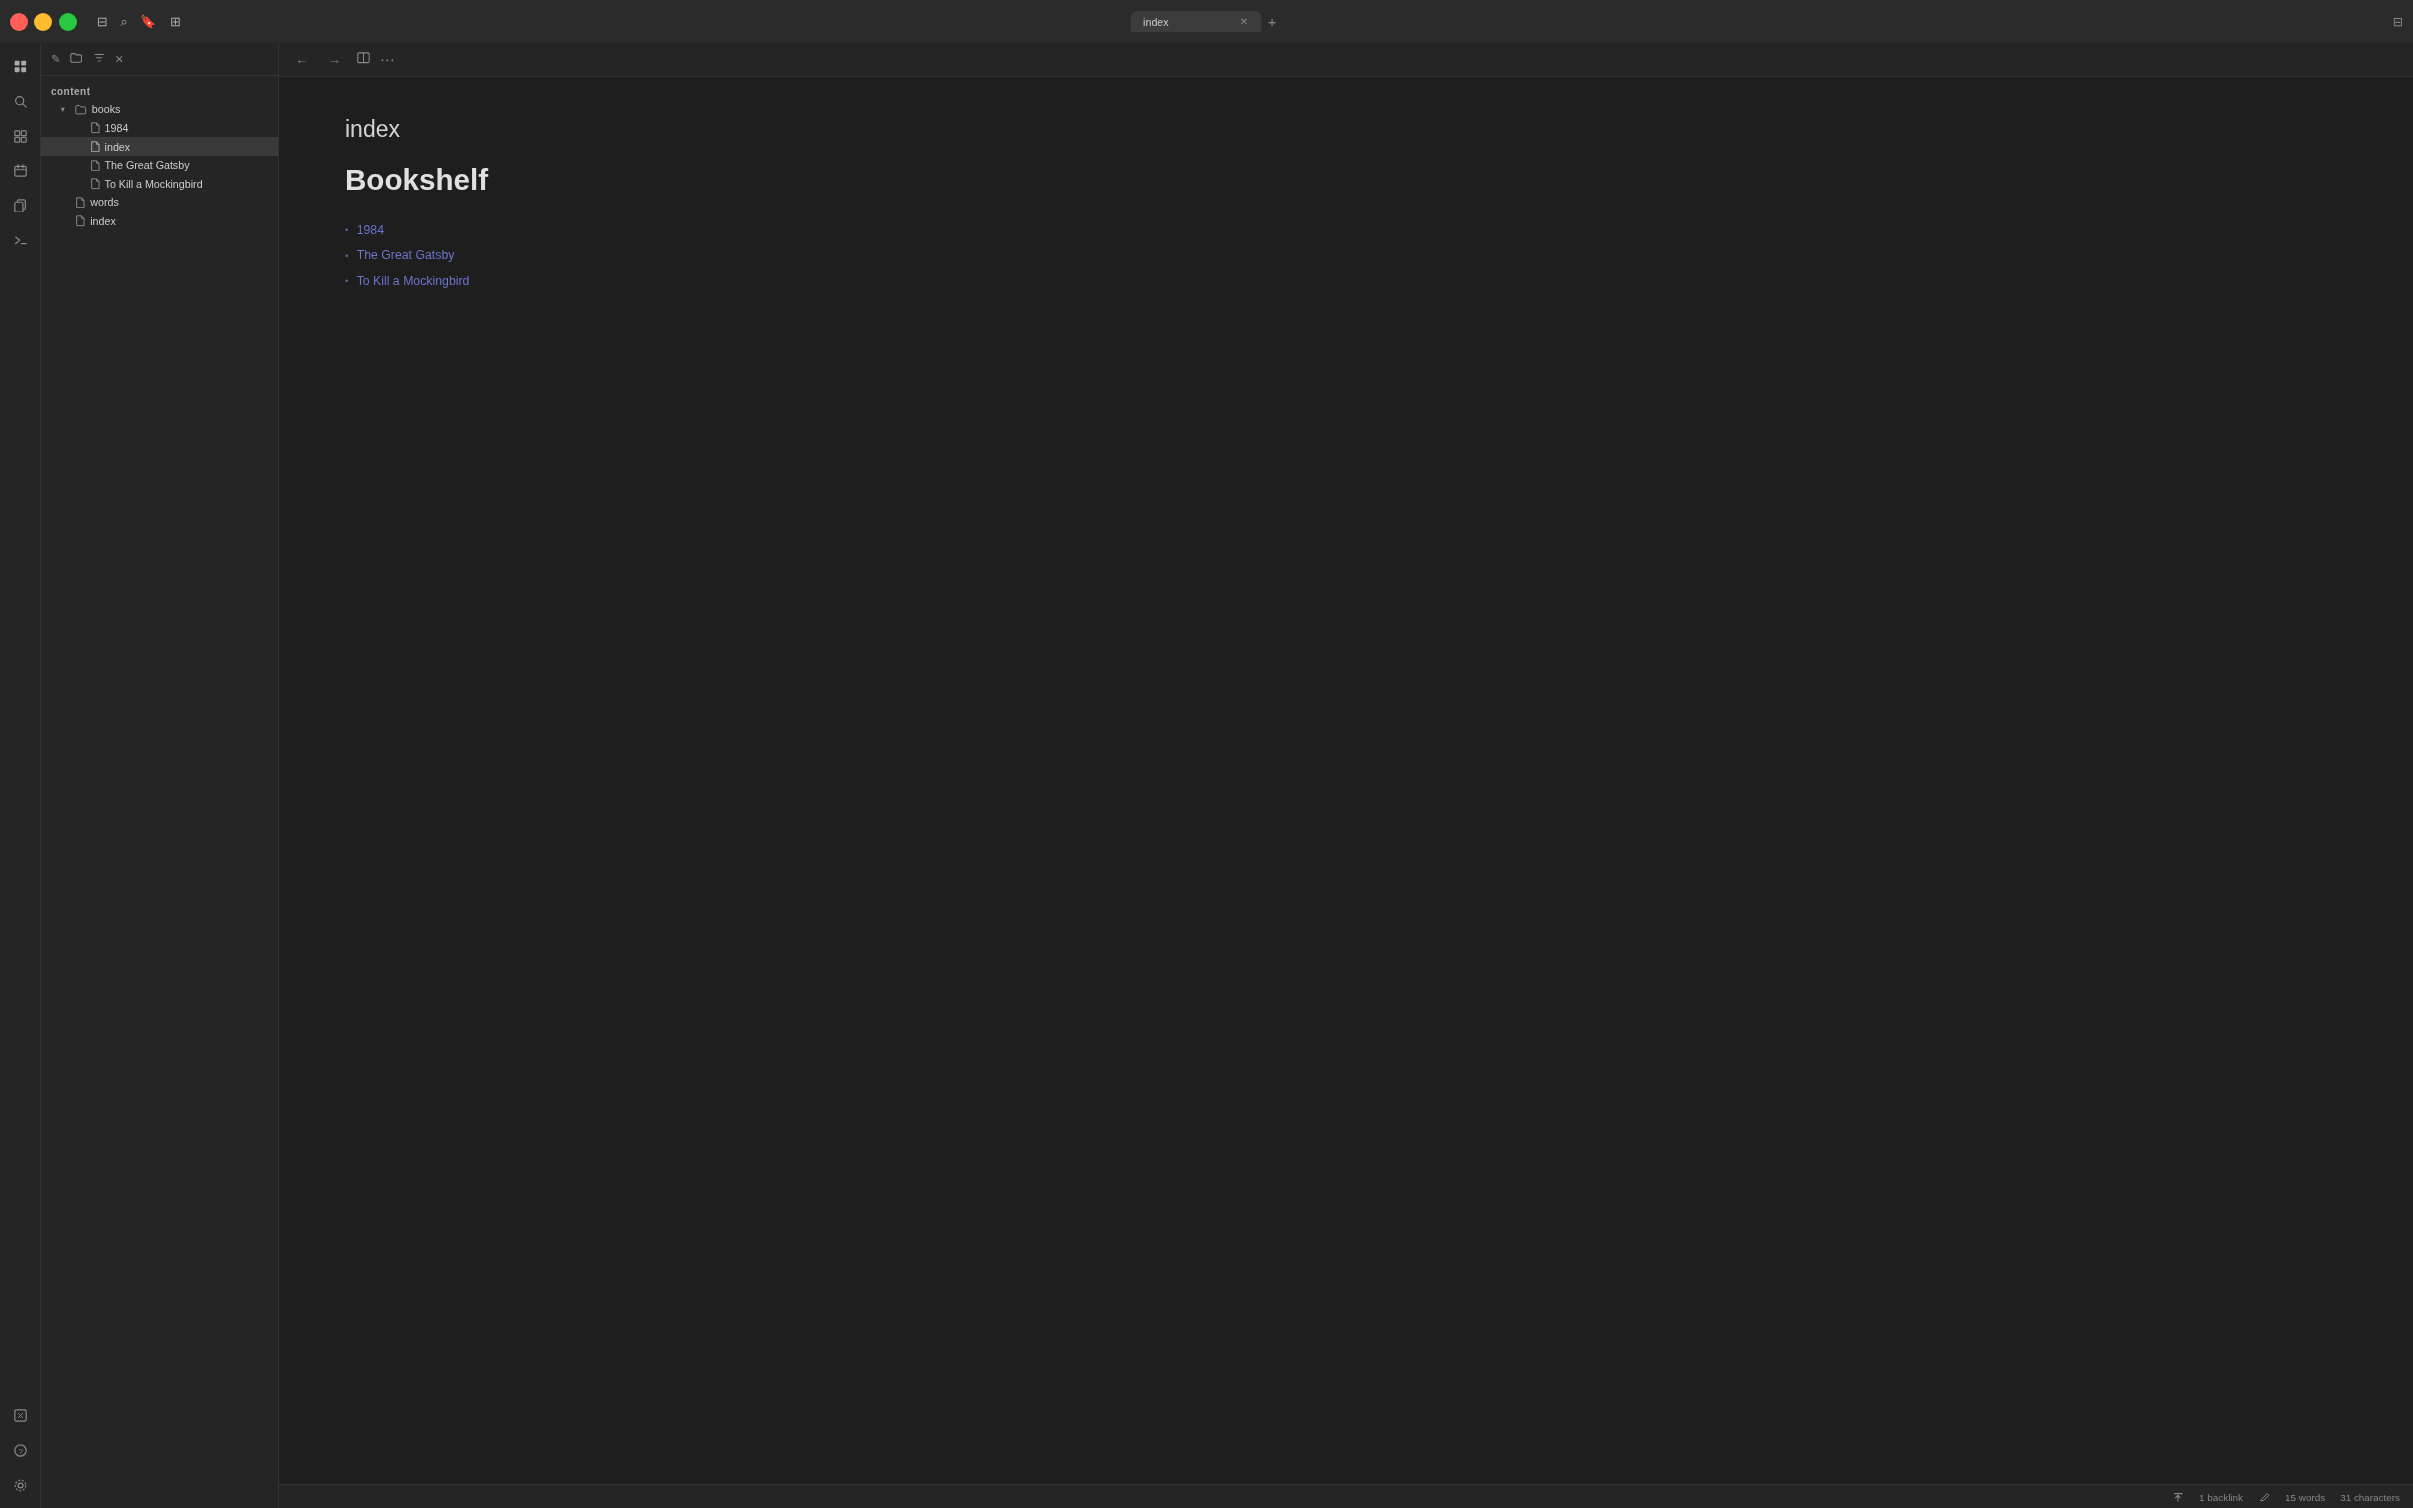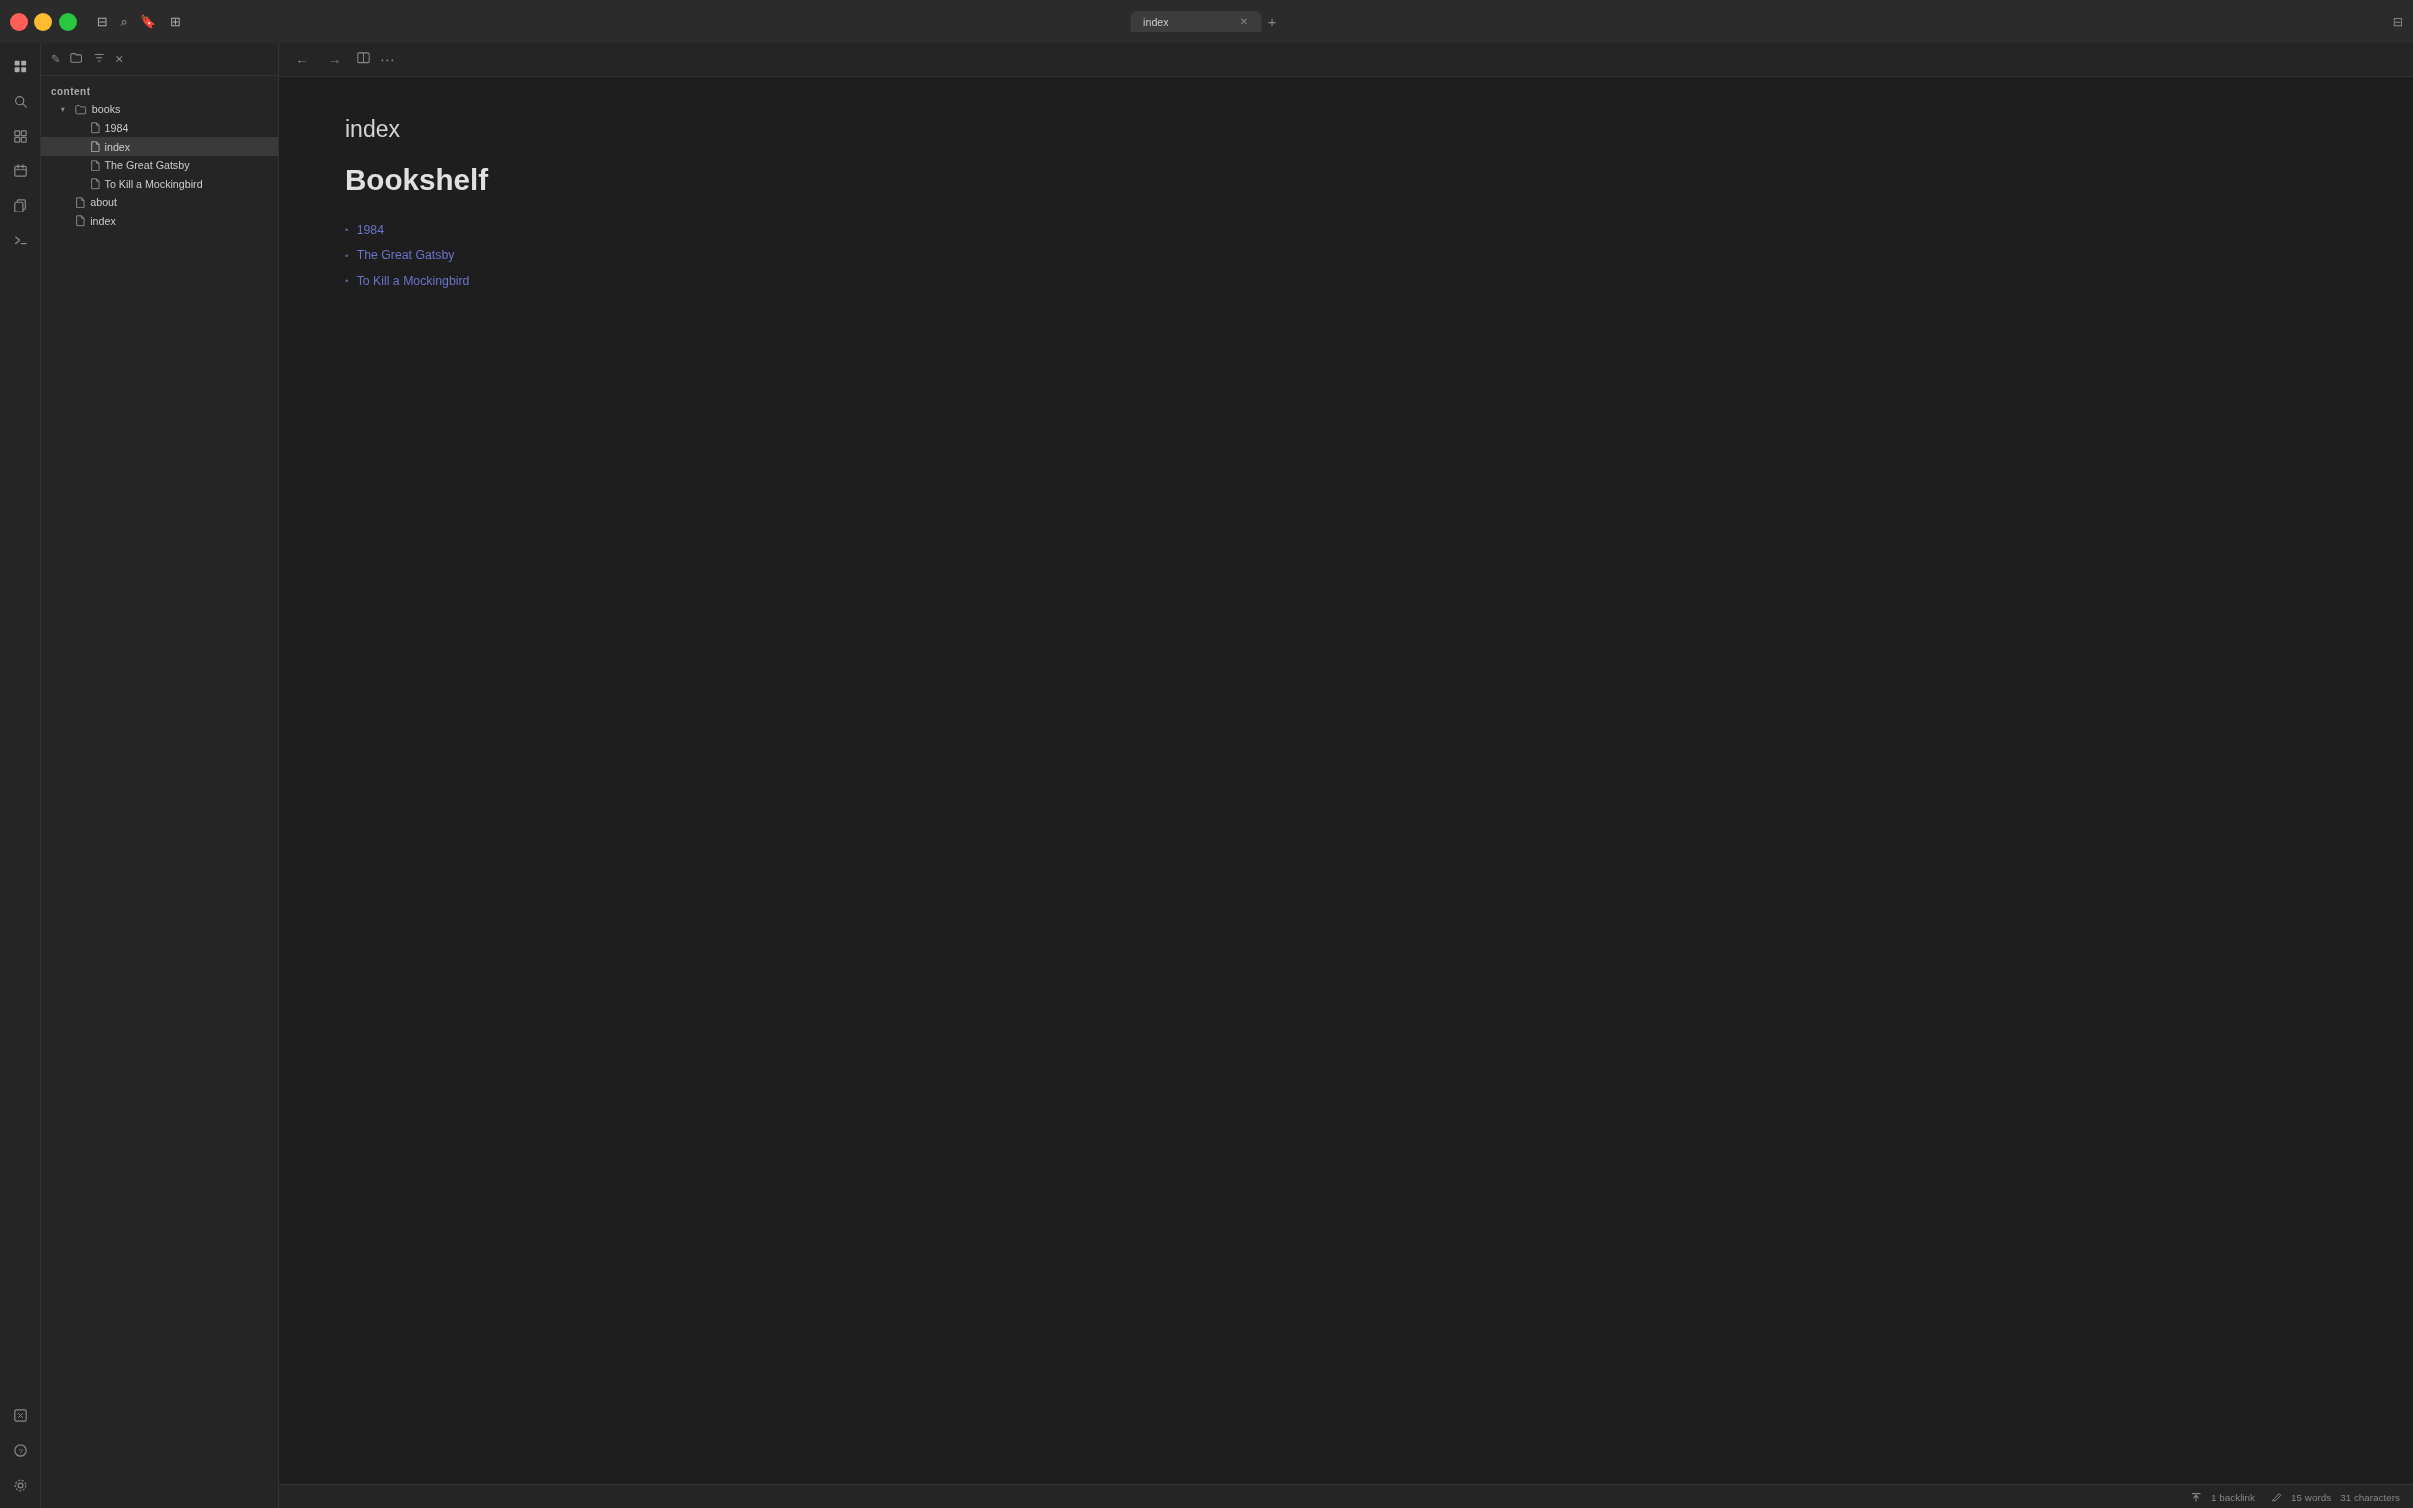--- a/index.html
+++ b/index.html
@@ -290,21 +290,21 @@
       justify-content: flex-end;
       padding: 0 13px;
       gap: 16.4px;
       font-size: 9.9px;
       color: #888;
       flex-shrink: 0;
     }
     .status-item {
       display: flex;
       align-items: center;
-      gap: 9px;
+      gap: 15px;
     }
   </style>
 </head>
 <body>
 
 <div class="titlebar">
   <div class="traffic-lights">
     <div class="traffic-light close"></div>
     <div class="traffic-light minimize"></div>
     <div class="traffic-light maximize"></div>
@@ -460,21 +460,21 @@
         </svg>
         <span>To Kill a Mockingbird</span>
       </div>
 
       <div class="tree-item level-1">
         <span class="tree-chevron"></span>
         <svg width="9.9" height="11.5" viewBox="0 0 12 14" fill="none">
           <path d="M2 1H8L11 4V13H2V1Z" stroke="#888" stroke-width="1.2" fill="none"></path>
           <polyline points="8,1 8,4 11,4" stroke="#888" stroke-width="1.2" fill="none"></polyline>
         </svg>
-        <span>about</span>
+        <span>words</span>
       </div>
 
       <div class="tree-item level-1">
         <span class="tree-chevron"></span>
         <svg width="9.9" height="11.5" viewBox="0 0 12 14" fill="none">
           <path d="M2 1H8L11 4V13H2V1Z" stroke="#888" stroke-width="1.2" fill="none"></path>
           <polyline points="8,1 8,4 11,4" stroke="#888" stroke-width="1.2" fill="none"></polyline>
         </svg>
         <span>index</span>
       </div>

